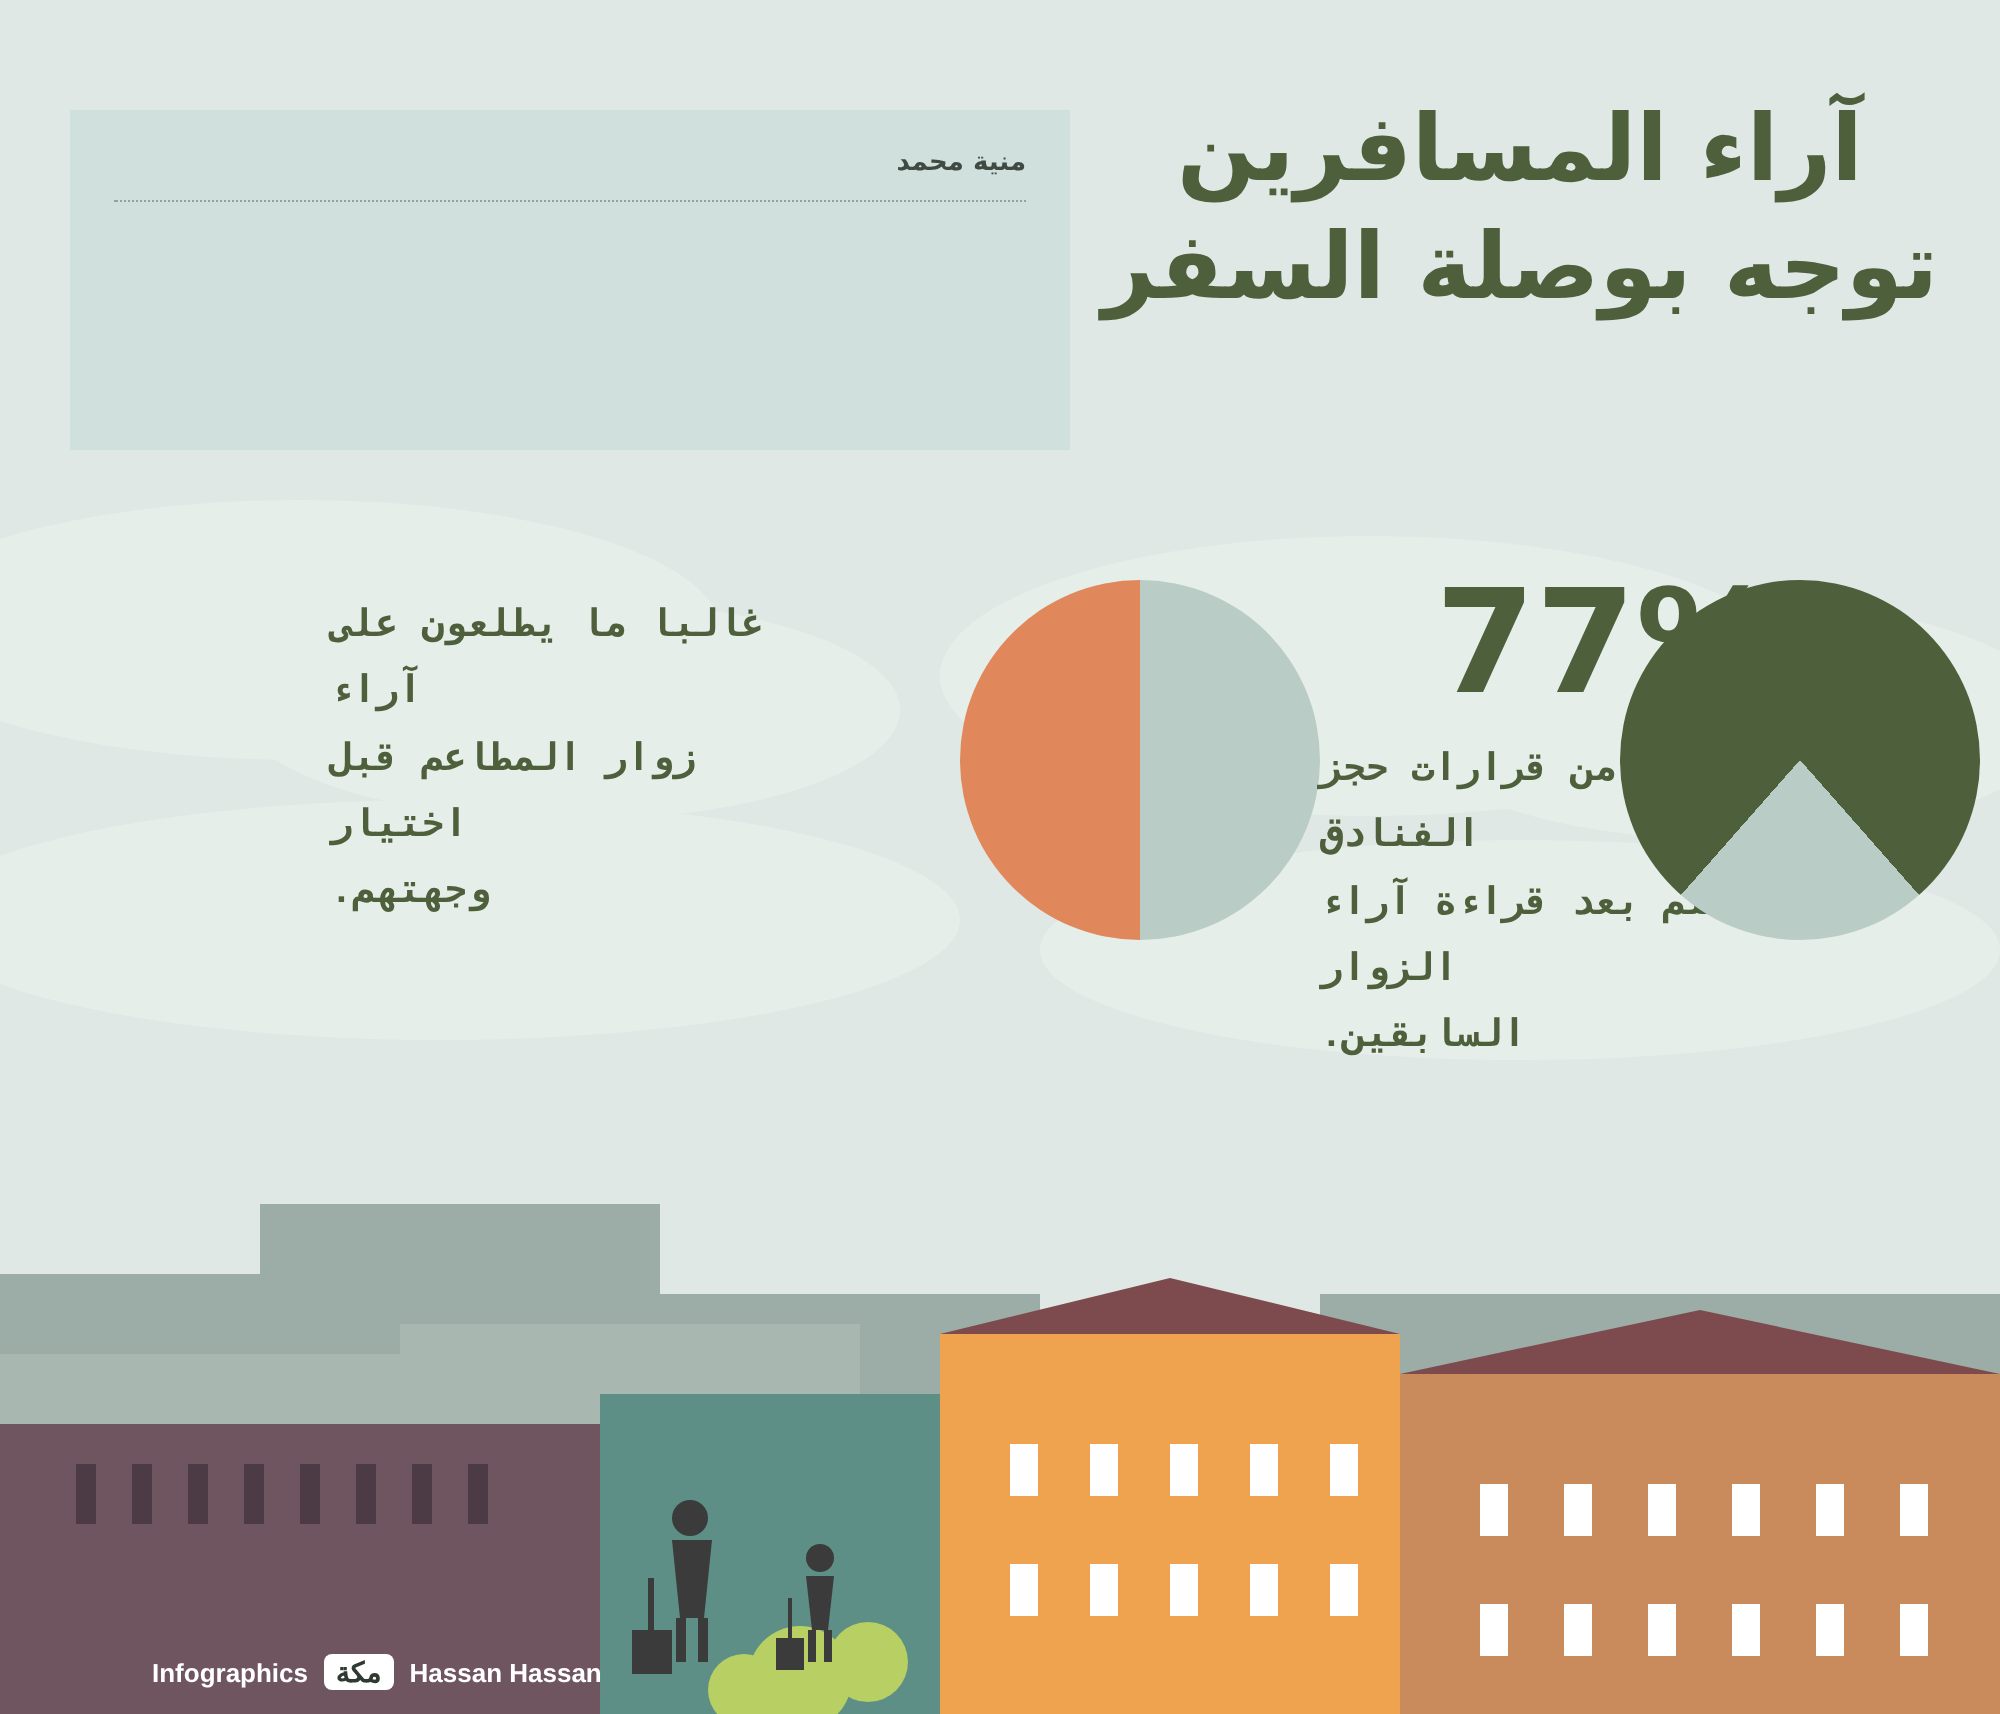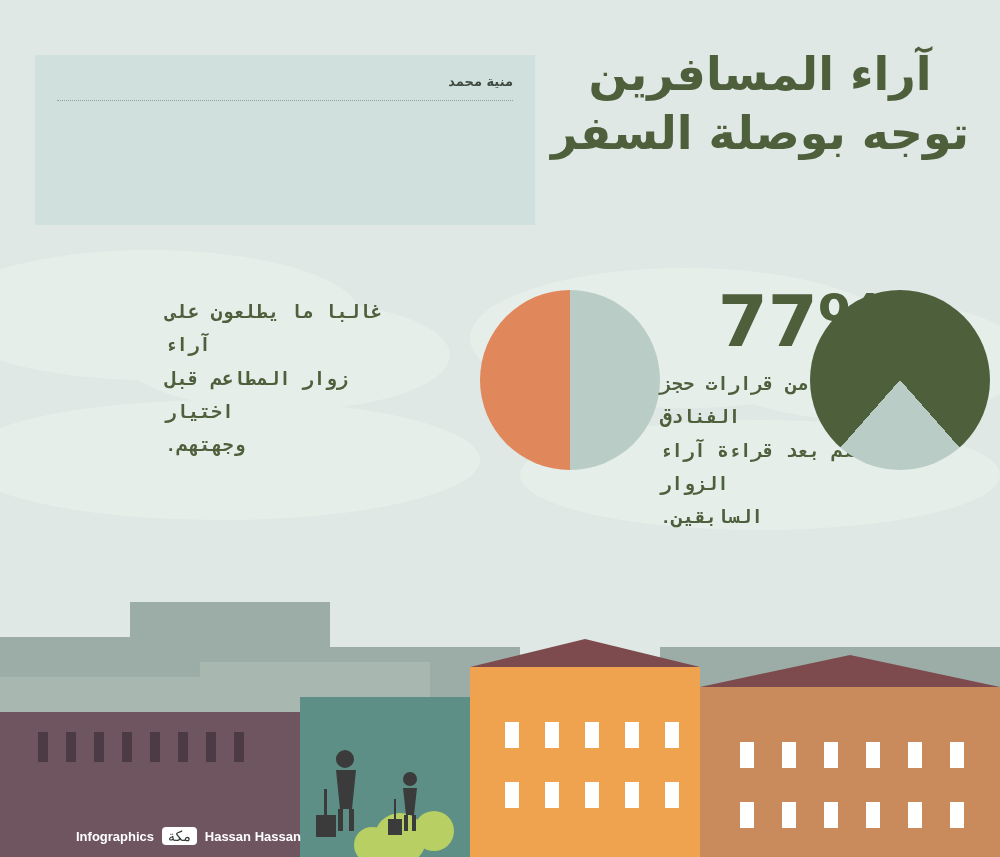--- a/index.html
+++ b/index.html
@@ -116,21 +116,21 @@
     font-family: "Liberation Sans", sans-serif;
     direction: ltr;
     margin-left: 44px;
   }
   .footer .logo {
     background: #ffffff;
     color: #2f3a33;
     border-radius: 4px;
     padding: 1px 6px;
     font-size: 14px;
-    font-weight: normal;
+    font-weight: bold;
   }
 </style>
 </head>
 <body>
 
 <div id="page">
 
   <div class="cloud c1"></div>
   <div class="cloud c2"></div>
   <div class="cloud c3"></div>

